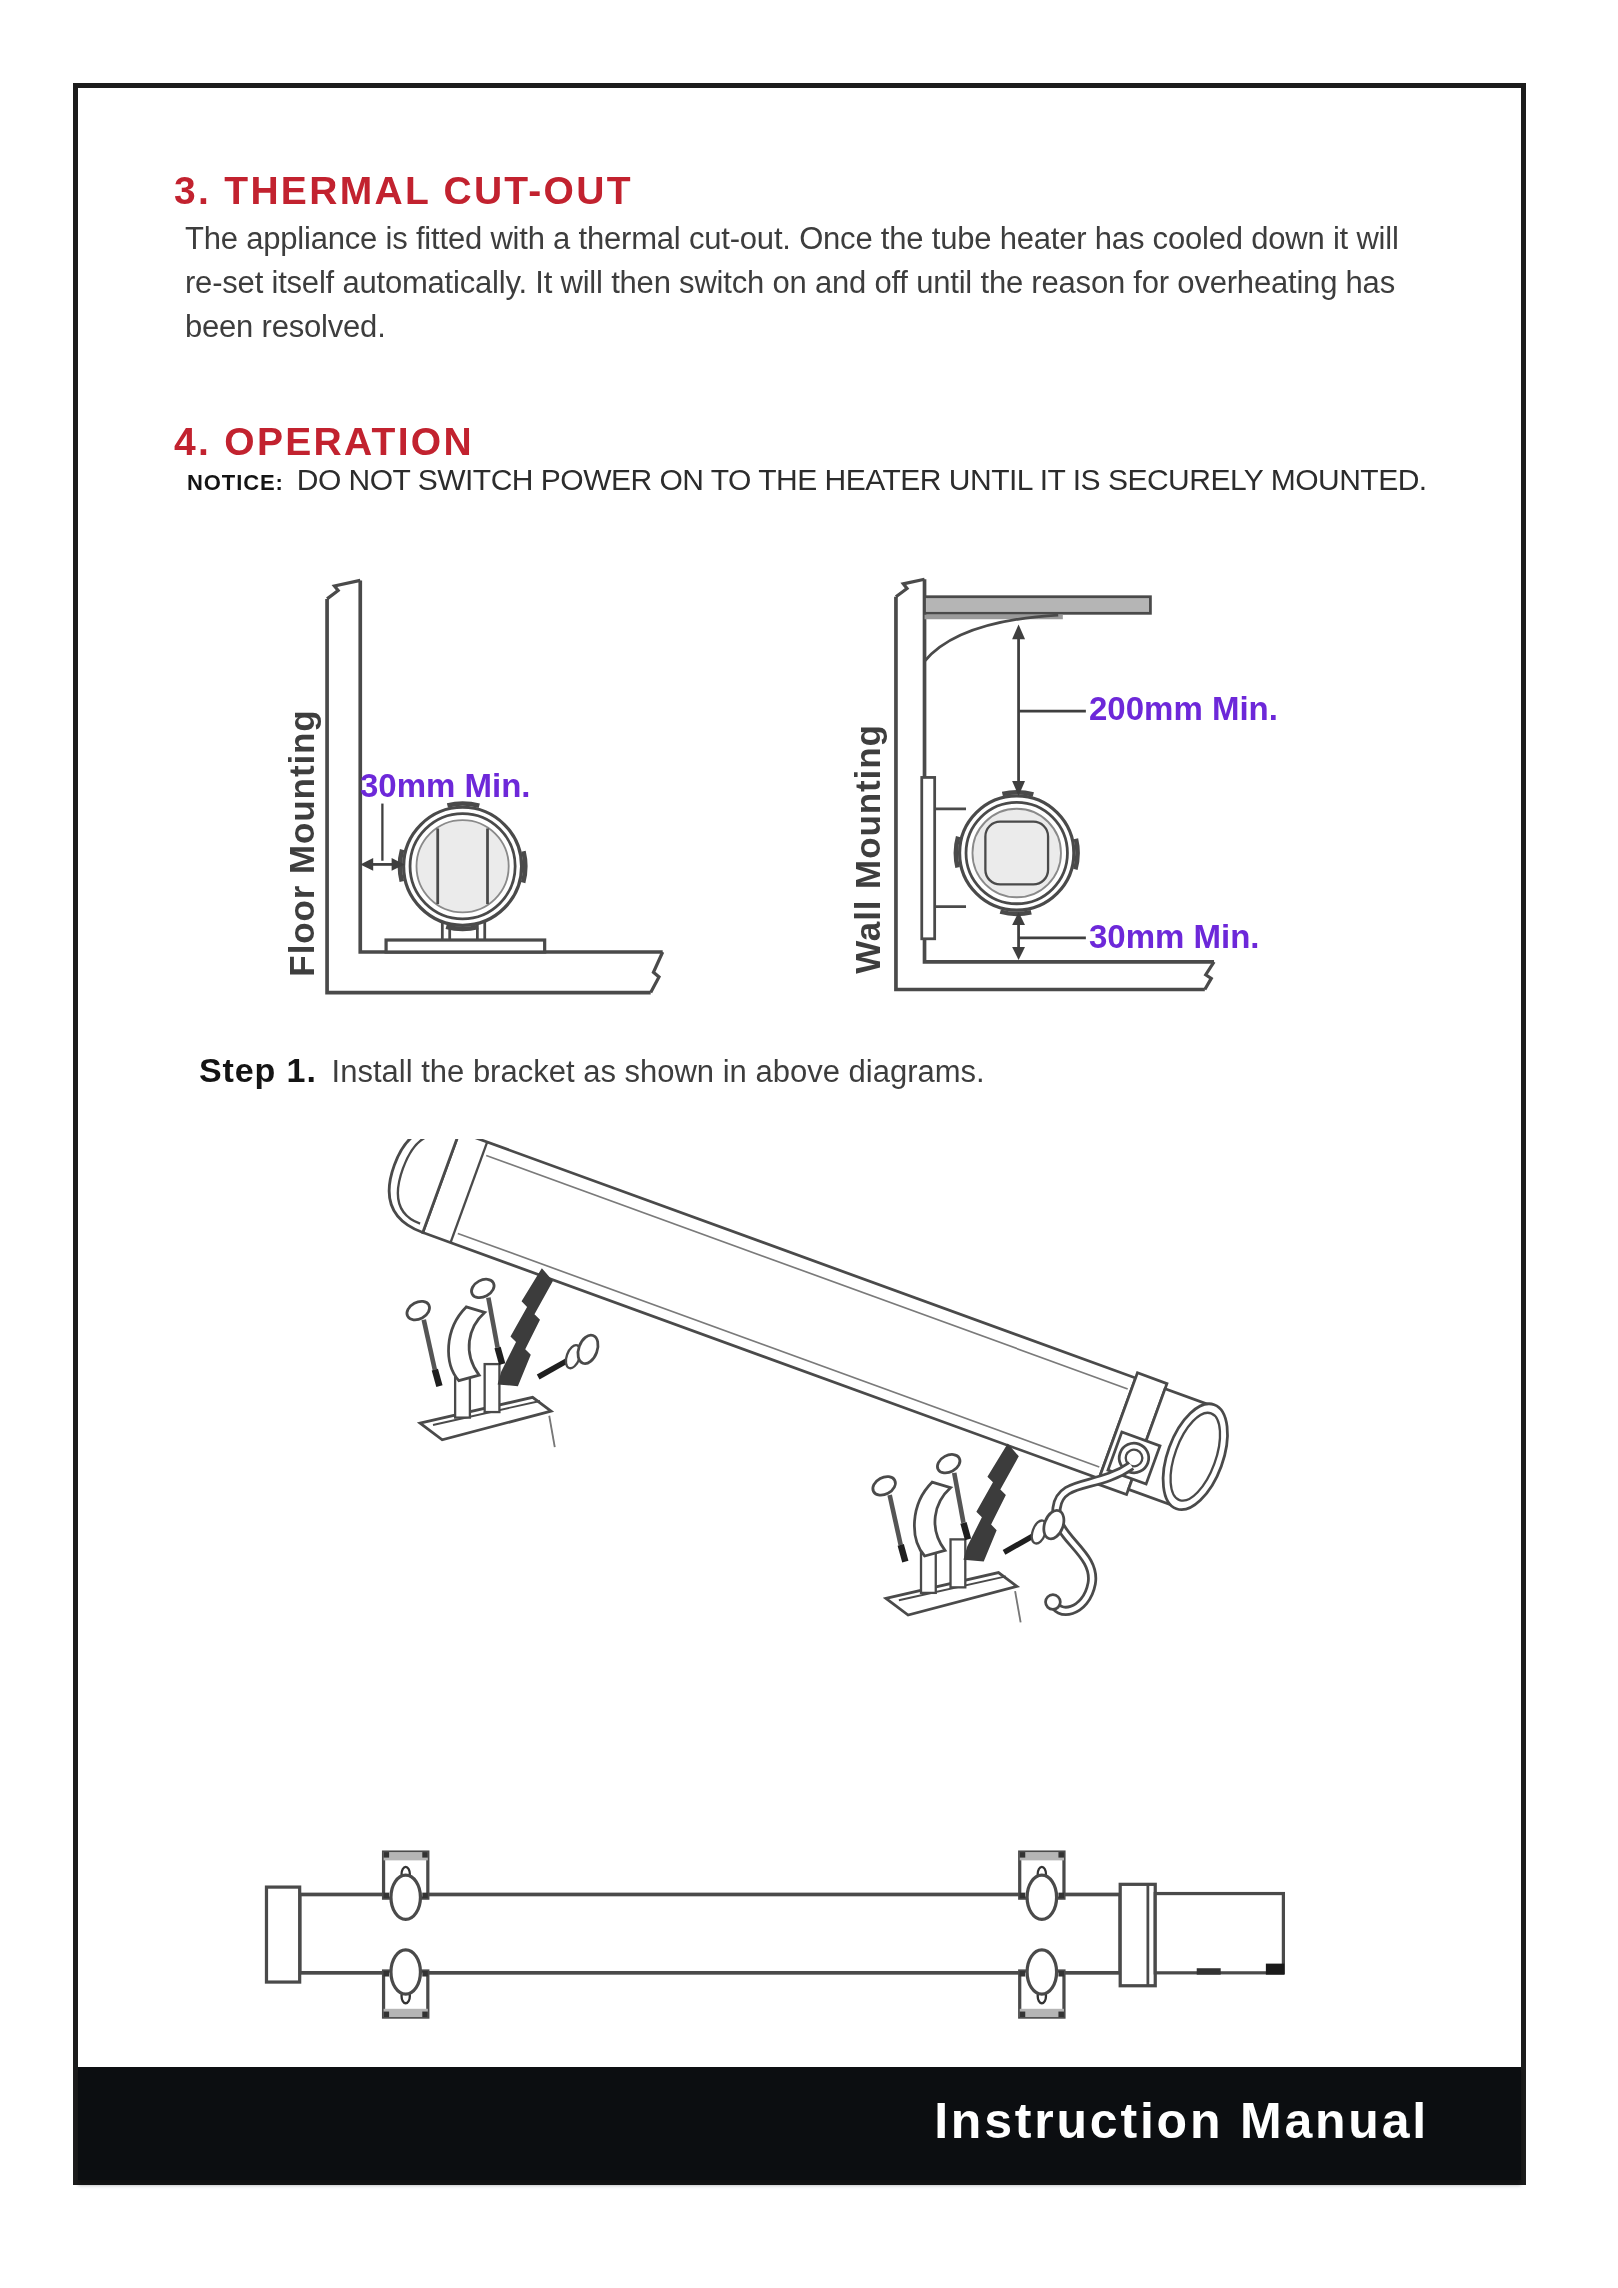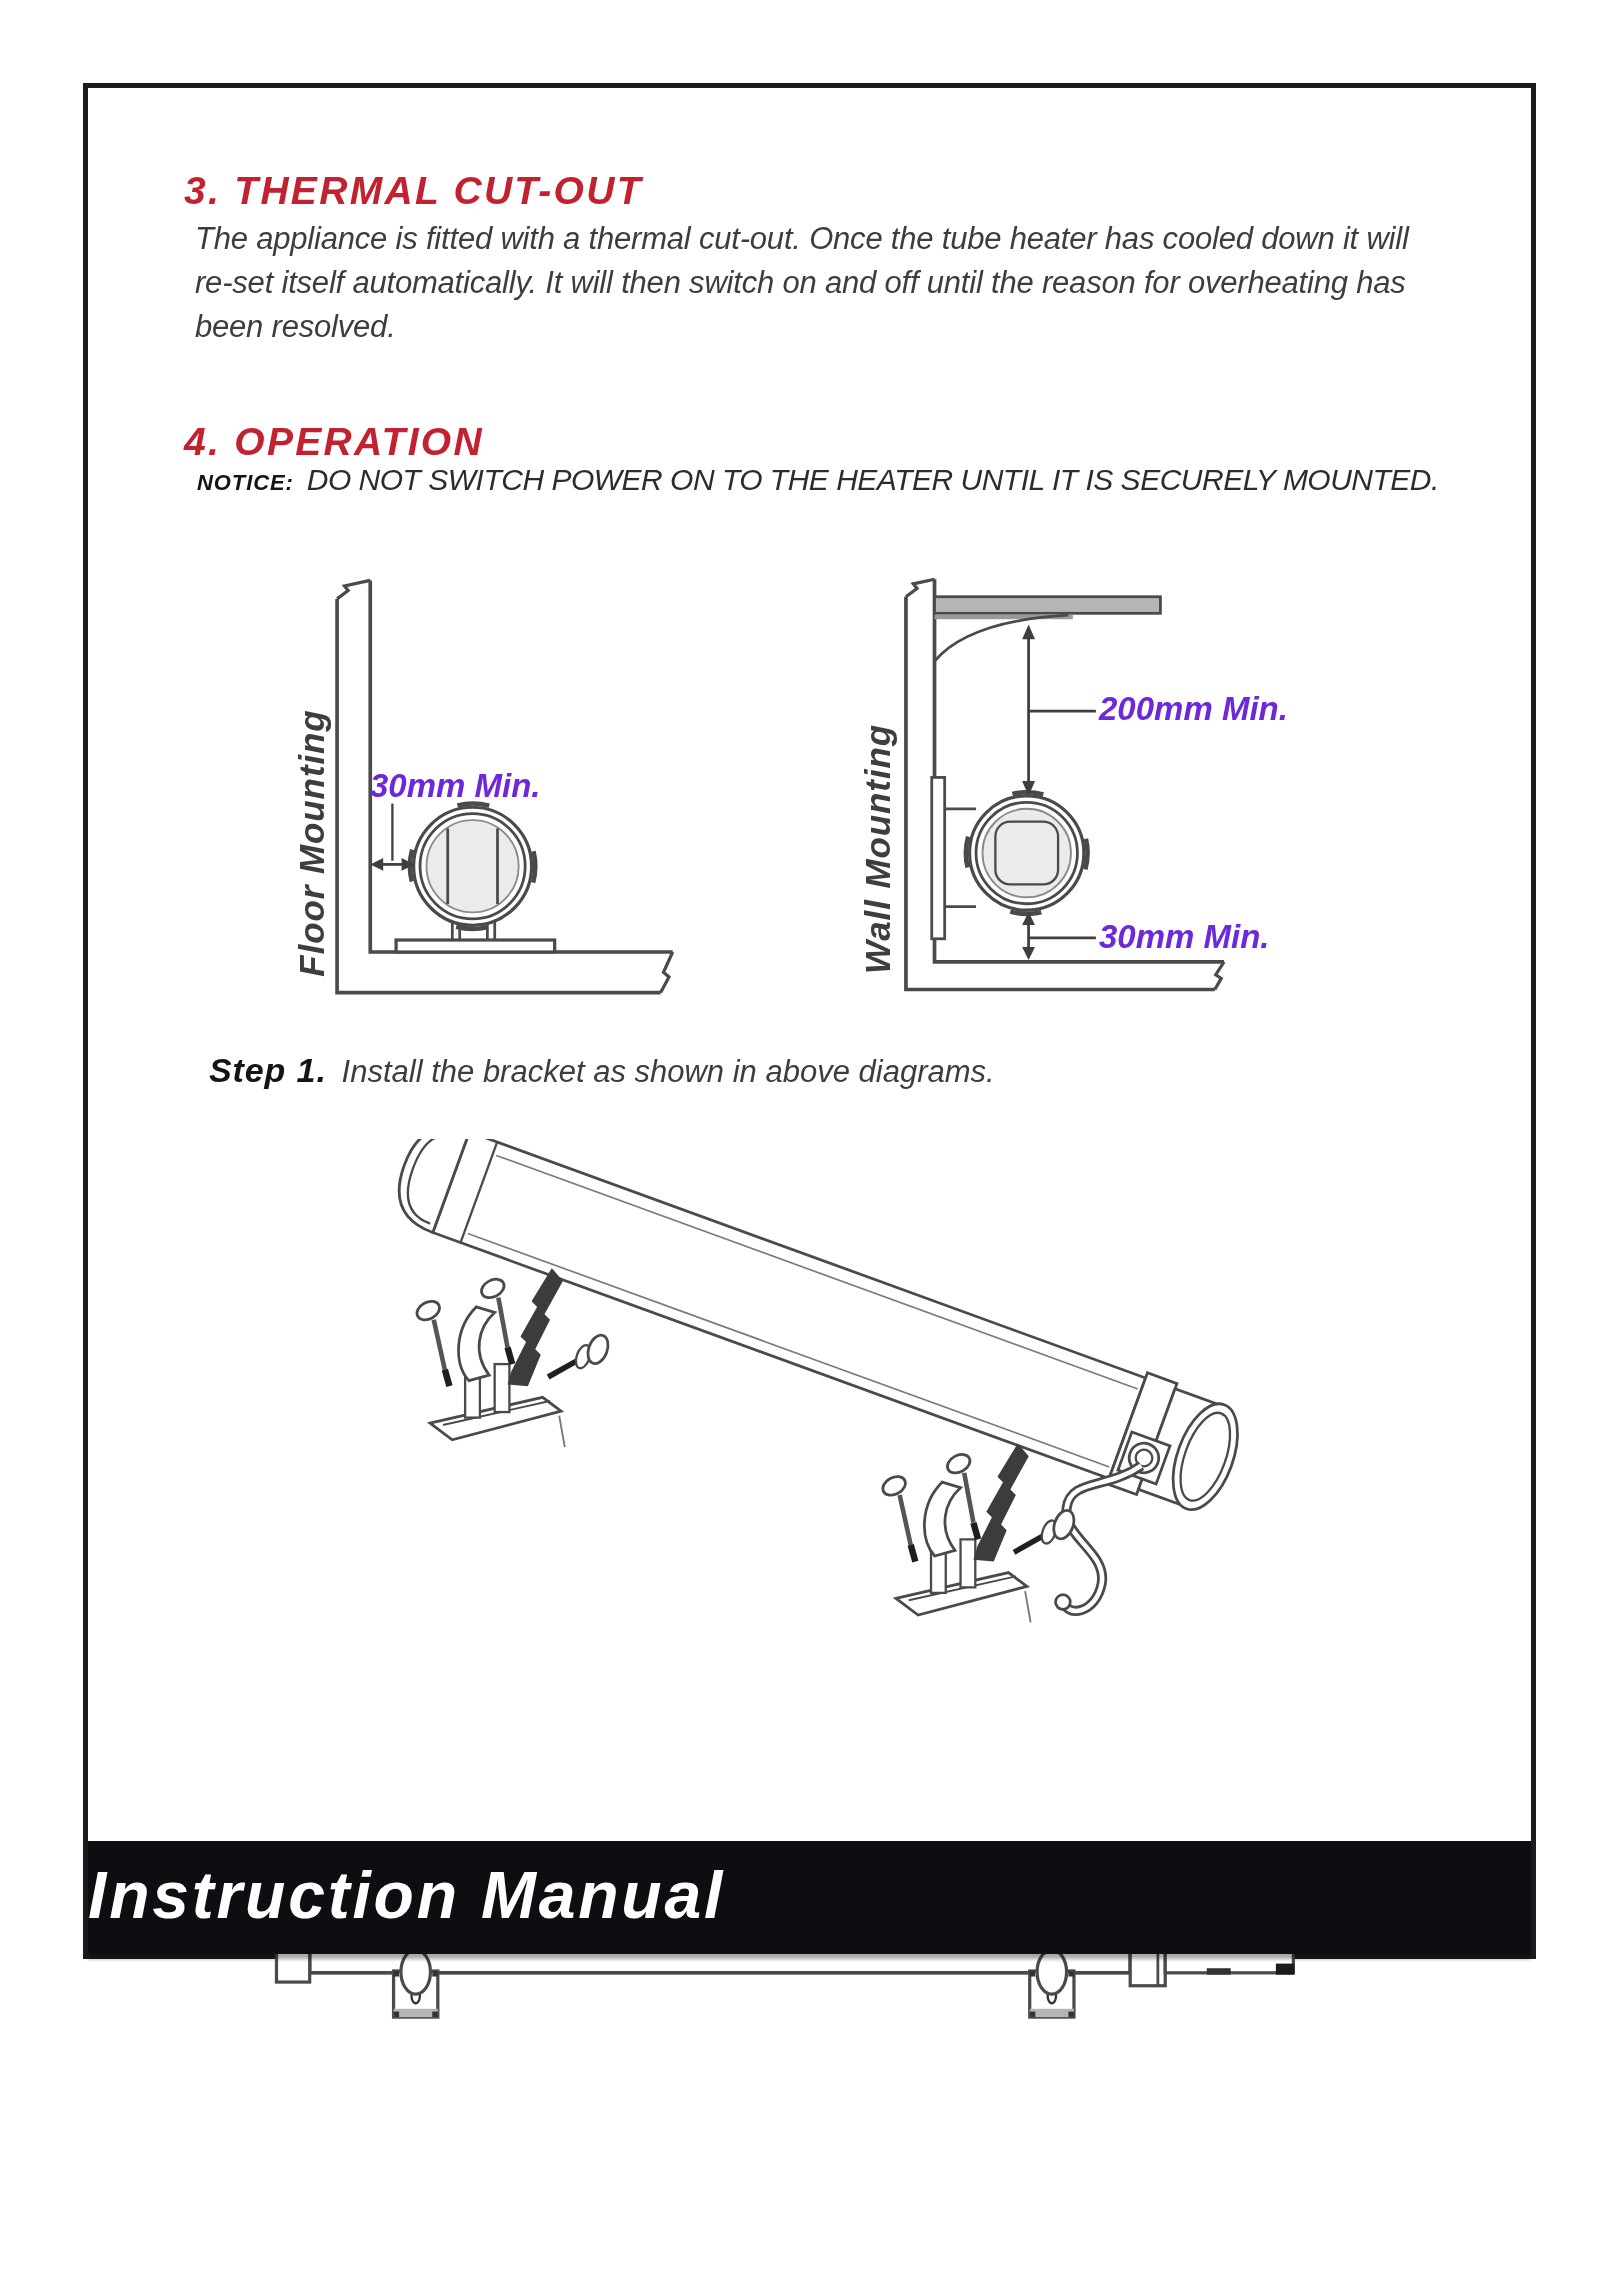--- a/index.html
+++ b/index.html
@@ -1,22 +1,22 @@
 <!DOCTYPE html>
 <html style="font-size:14.8px"><head>
 <meta charset="utf-8">
 <style>
   html,body{margin:0;padding:0;}
   body{
     width:1619px;height:2289px;position:relative;background:#ffffff;
     font-family:"Liberation Sans", sans-serif;color:#3d3d3d;
   }
   .frame{
-    position:absolute;left:83px;top:83px;width:1453px;height:1876px;
-    border:5.5px solid #1c1c1c;box-sizing:border-box;background:#fff;font-style:italic;
+    position:absolute;left:73px;top:83px;width:1453px;height:2102px;
+    border:5.5px solid #1c1c1c;box-sizing:border-box;background:#fff;
   }
   .sec-heading{
     position:absolute;left:96px;margin:0;
     font-size:39px;font-weight:700;letter-spacing:2.3px;color:#c2222f;
     font-stretch:condensed;white-space:nowrap;
   }
   #heading-thermal{top:81px;}
   #heading-operation{top:332px;}
   .body-par{
     position:absolute;left:107px;top:129px;width:1241px;margin:0;
@@ -54,22 +54,22 @@
     position:absolute;font-size:33px;font-weight:700;color:#6d28d9;white-space:nowrap;
   }
   #floor-dim{left:103px;top:205px;}
   #wall-dim-top{left:269px;top:132px;}
   #wall-dim-bottom{left:269px;top:360px;}
   .footer-bar{
     position:absolute;left:0;bottom:0;width:100%;height:113px;background:#0c0e11;
     box-shadow:0 4.6px 3.7px rgba(0,0,0,0.35);
   }
   .footer-bar span{
-    display:block;height:113px;line-height:109px;padding-right:92px;
-    color:#ffffff;font-size:66px;font-weight:700;letter-spacing:2.8px;white-space:nowrap;
+    display:block;height:113px;line-height:109px;text-align:right;padding-right:92px;
+    color:#ffffff;font-size:50px;font-weight:700;letter-spacing:2.8px;white-space:nowrap;
   }
   svg .ln{stroke:#4a4a4a;fill:none;}
   svg .fw{fill:#ffffff;stroke:#4a4a4a;}
 </style>
 </head>
 <body>
 
 <div class="frame">
 
   <h2 id="heading-thermal" class="sec-heading">3. THERMAL CUT-OUT</h2>

